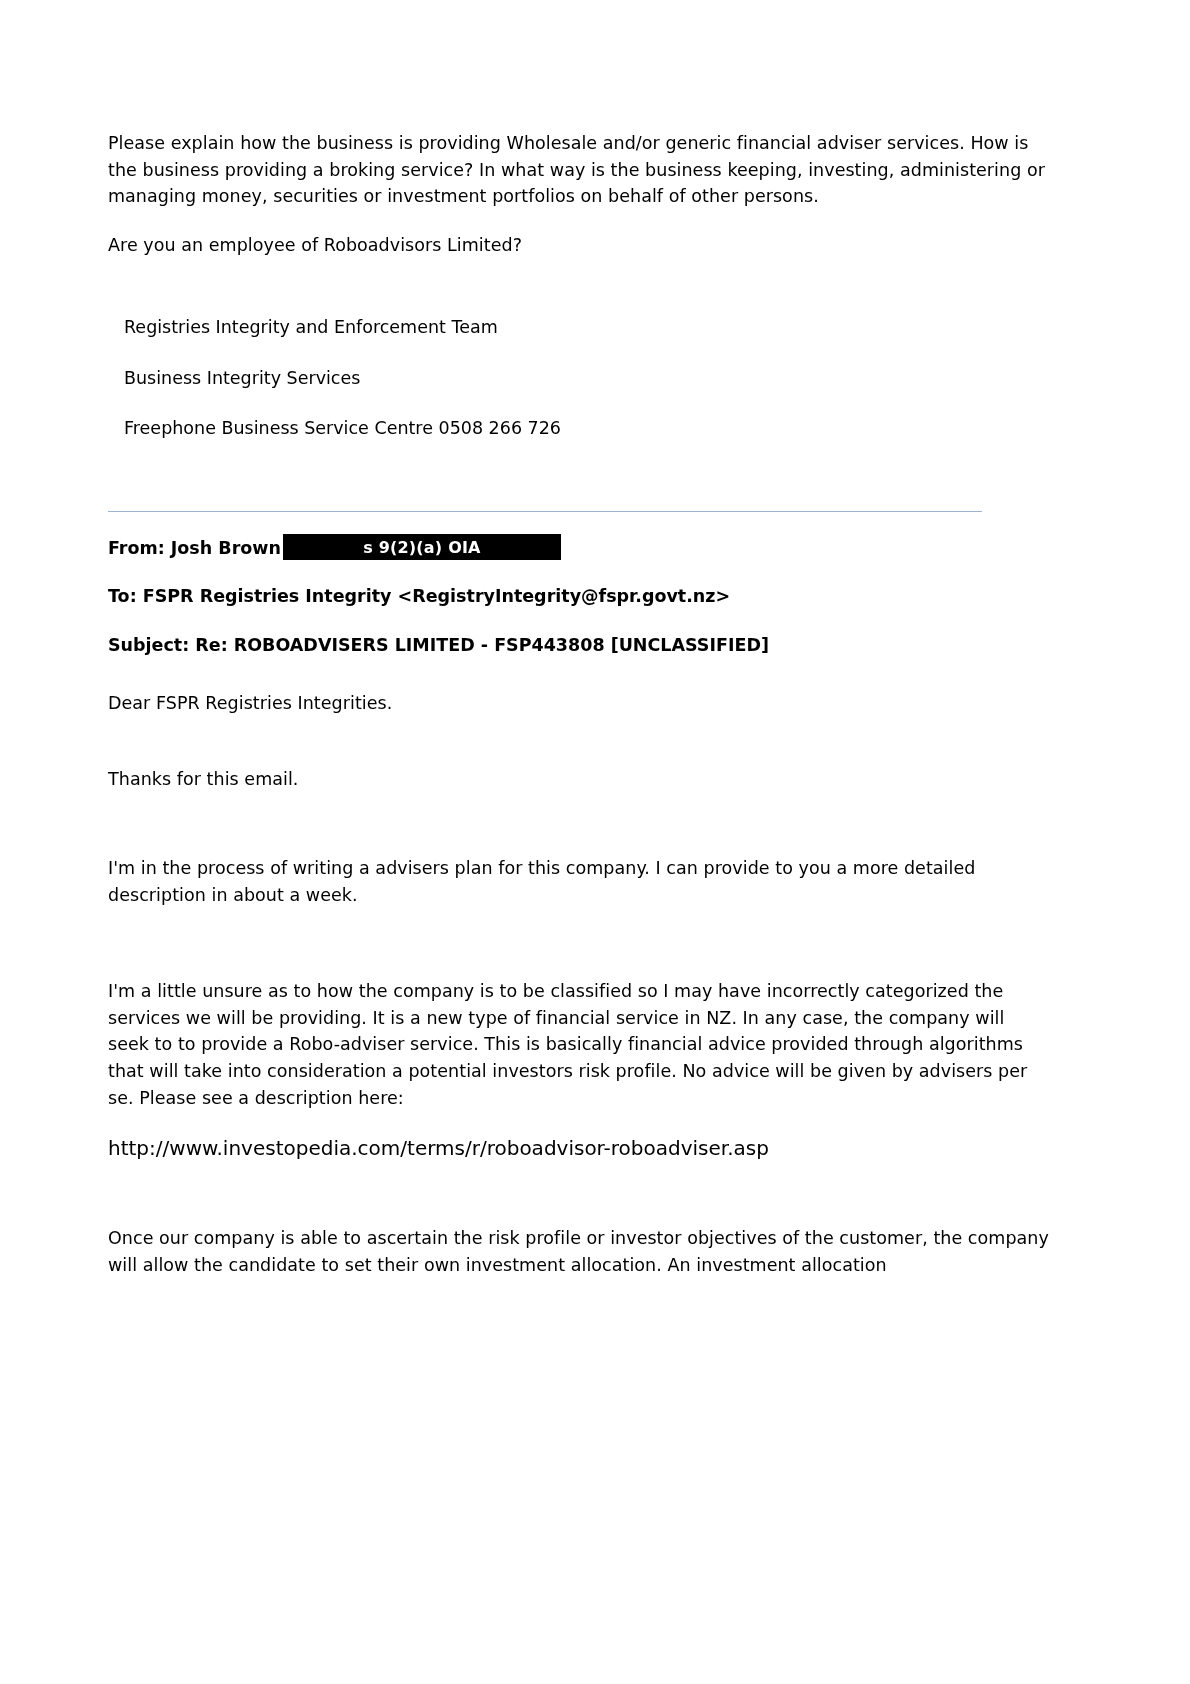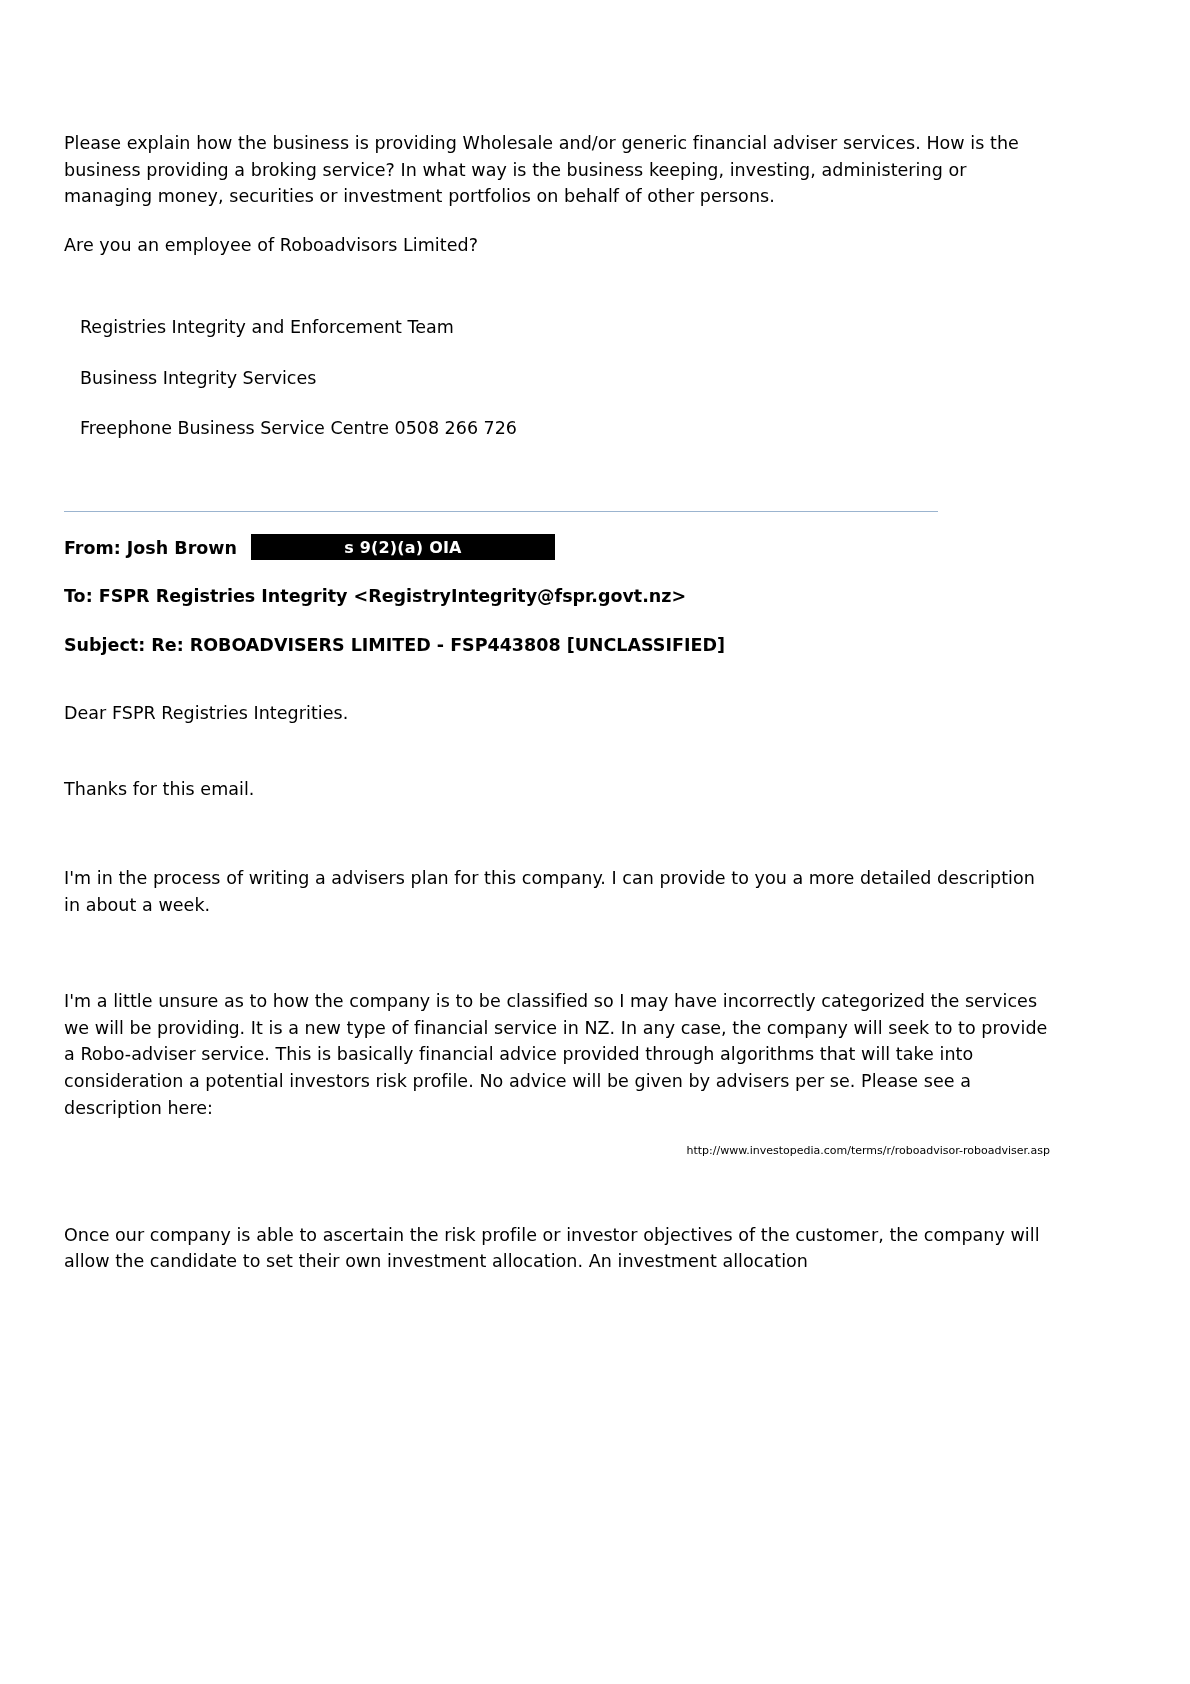--- a/index.html
+++ b/index.html
@@ -11,21 +11,21 @@
     width: 1190px;
     height: 1684px;
     font-family: "DejaVu Sans", sans-serif;
     color: #000000;
   }
   .page {
     position: relative;
     width: 1190px;
     height: 1684px;
     box-sizing: border-box;
-    padding: 130px 140px 0 64px;
+    padding: 130px 140px 0 108px;
   }
   .para {
     font-size: 17.5px;
     line-height: 1.52;
     margin: 0 0 22px 0;
     letter-spacing: 0.05px;
   }
   .sig-line {
     font-size: 17.5px;
     line-height: 1.5;
@@ -48,47 +48,46 @@
     line-height: 1.5;
     margin: 0 0 22px 0;
     position: relative;
     font-weight: bold;
   }
   .redaction {
     display: inline-block;
     position: relative;
     background: #000000;
     color: #ffffff;
-    width: 304px;
+    width: 278px;
     height: 26px;
     vertical-align: -6px;
-    margin-left: 14px;
+    margin-left: 2px;
     overflow: hidden;
   }
   .redaction span {
     position: absolute;
     left: 0;
     right: 0;
     top: 2px;
     text-align: center;
     font-size: 16px;
     letter-spacing: 0.2px;
     color: #ffffff;
   }
   .body-block {
-    margin-top: 42px;
+    margin-top: 32px;
   }
   .gap-28 { height: 28px; }
   .gap-40 { height: 40px; }
   .gap-48 { height: 48px; }
   .link-text {
-    font-size: 11px;
+    font-size: 20px;
     line-height: 1.5;
     margin: 0 0 22px 0;
-    text-align: right;
   }
 </style>
 </head>
 <body>
 
 <div class="page">
 
   <p class="para">Please explain how the business is providing Wholesale and/or generic financial adviser services. How is the business providing a broking service?  In what way is the business keeping, investing, administering or managing money, securities or investment portfolios on behalf of other persons.</p>
 
   <p class="para">Are you an employee of Roboadvisors Limited?</p>

